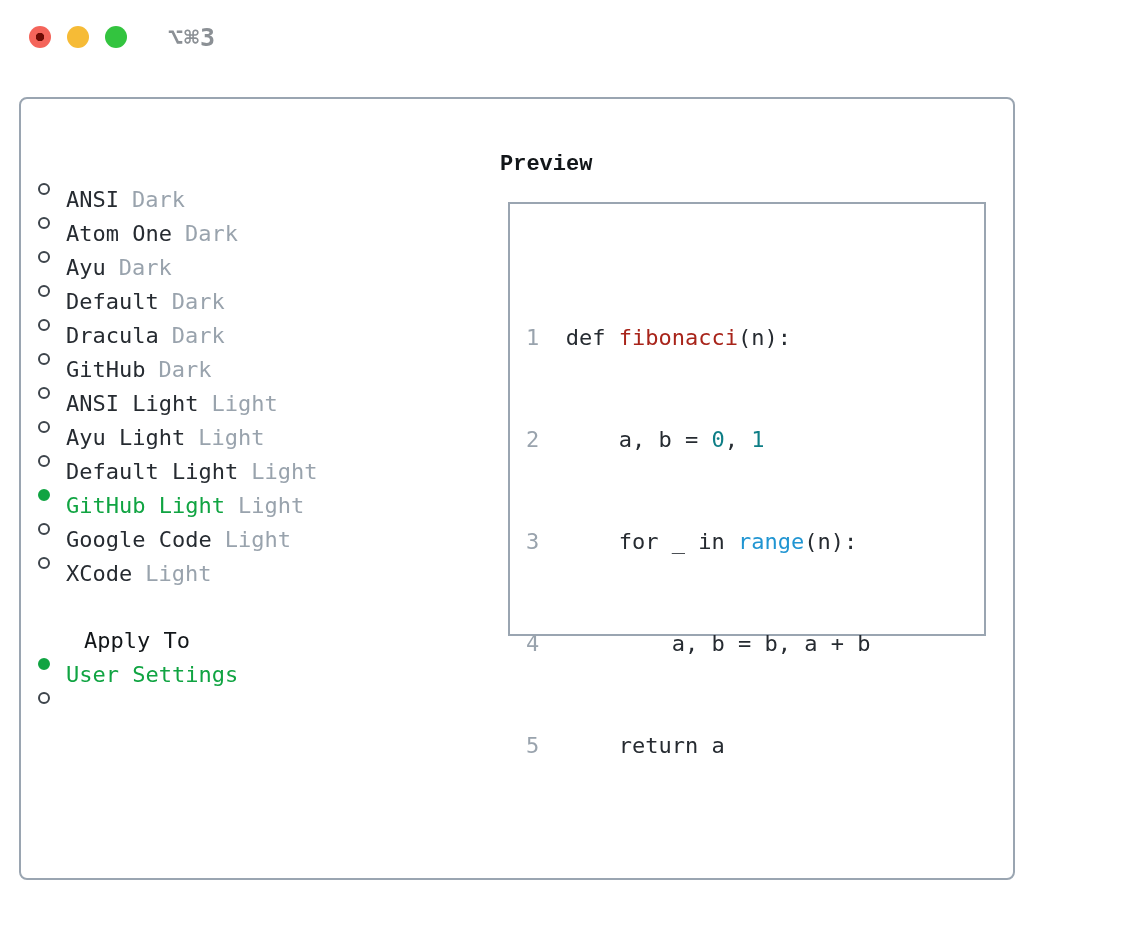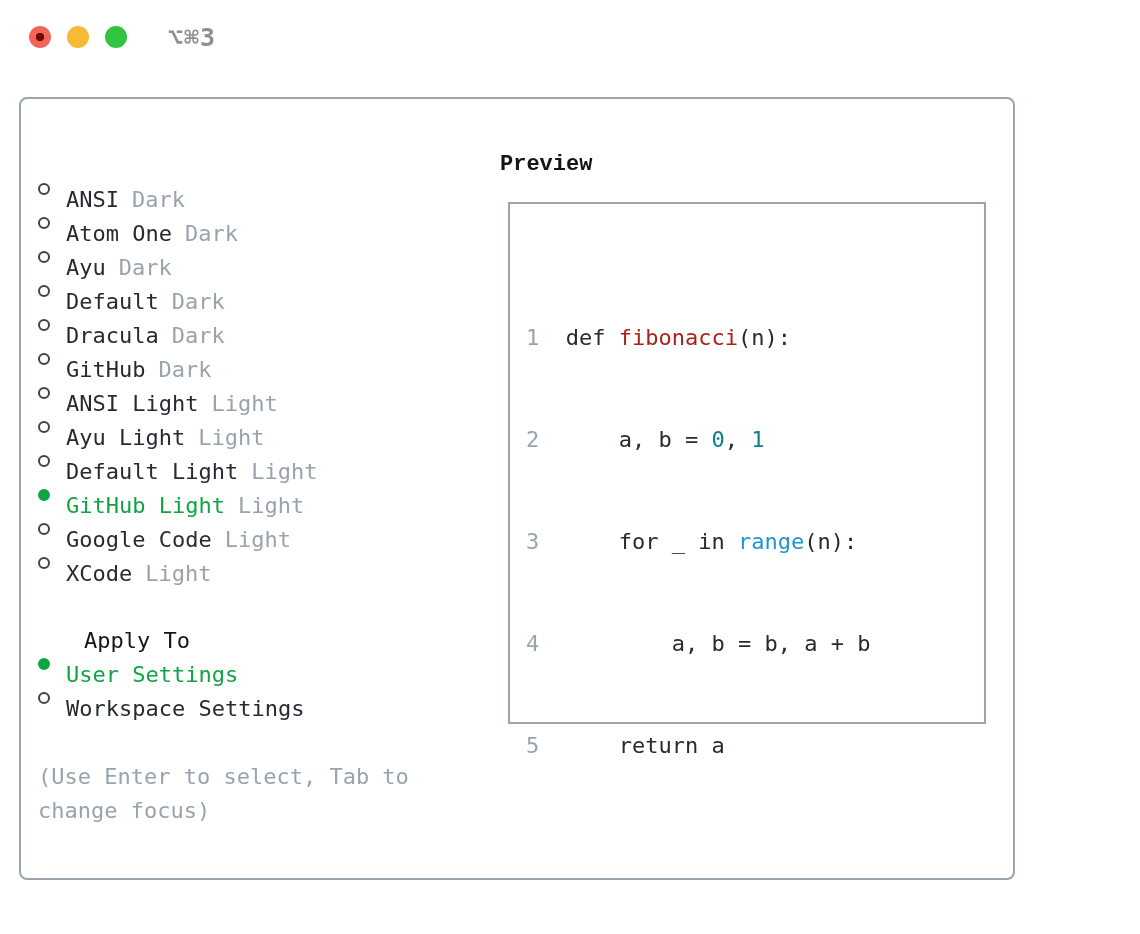--- a/index.html
+++ b/index.html
@@ -32,21 +32,21 @@
   .row{display:flex;align-items:flex-start;height:34px;}
   .radio{width:12px;height:12px;border-radius:50%;border:2px solid #3d444b;flex:0 0 auto;margin-right:16px;}
   .row.selected .radio{border-color:var(--select-green);background:var(--select-green);}
   .row .name{color:var(--text-dark);white-space:pre;}
   .row.selected .name{color:var(--select-green);}
   .row .tag{color:var(--muted-gray);margin-left:13px;white-space:pre;}
   .apply-hdr{position:absolute;left:66px;top:624px;color:var(--text-black);margin-left:18px;}
   .hint{position:absolute;left:38px;top:760px;color:var(--muted-gray);white-space:pre;}
   
   .preview-hdr{position:absolute;left:500px;top:148px;font-weight:bold;color:var(--text-black);font-family:Liberation Mono, monospace;}
-  .preview-box{position:absolute;left:508px;top:202px;width:478px;height:522px;border:2px solid var(--box-border);background:#fff;}
+  .preview-box{position:absolute;left:508px;top:202px;width:478px;height:434px;border:2px solid var(--box-border);background:#fff;}
   .code{position:absolute;left:16px;top:49px;white-space:pre;}
   .code .line{height:34px;}
   .ln{color:var(--muted-gray);}
   .c-dark{color:var(--text-dark);}
   .c-red{color:var(--function-red);}
   .c-teal{color:var(--number-teal);}
   .c-blue{color:var(--builtin-blue);}
 </style>
 </head>
 <body>
@@ -126,25 +126,23 @@
 
   <div class="apply-hdr">Apply To</div>
 
   <div class="opt-list">
     <div class="row selected">
         <span class="radio"></span>
         <span class="name">User Settings</span>
       </div>
     <div class="row">
         <span class="radio"></span>
-        <span class="name">Workspace Settings</span>
       </div>
   </div>
 
-  <div class="hint"><div>(Use Enter to select, Tab to</div><div>change focus)</div></div>
 
   <div class="preview-hdr">Preview</div>
 
   <div class="preview-box">
     <div class="code">
       <div class="line"><span class="ln">1</span><span class="c-dark">  def </span><span class="c-red">fibonacci</span><span class="c-dark">(n):</span></div>
       <div class="line"><span class="ln">2</span><span class="c-dark">      a, b = </span><span class="c-teal">0</span><span class="c-dark">, </span><span class="c-teal">1</span></div>
       <div class="line"><span class="ln">3</span><span class="c-dark">      for _ in </span><span class="c-blue">range</span><span class="c-dark">(n):</span></div>
       <div class="line"><span class="ln">4</span><span class="c-dark">          a, b = b, a + b</span></div>
       <div class="line"><span class="ln">5</span><span class="c-dark">      return a</span></div>

